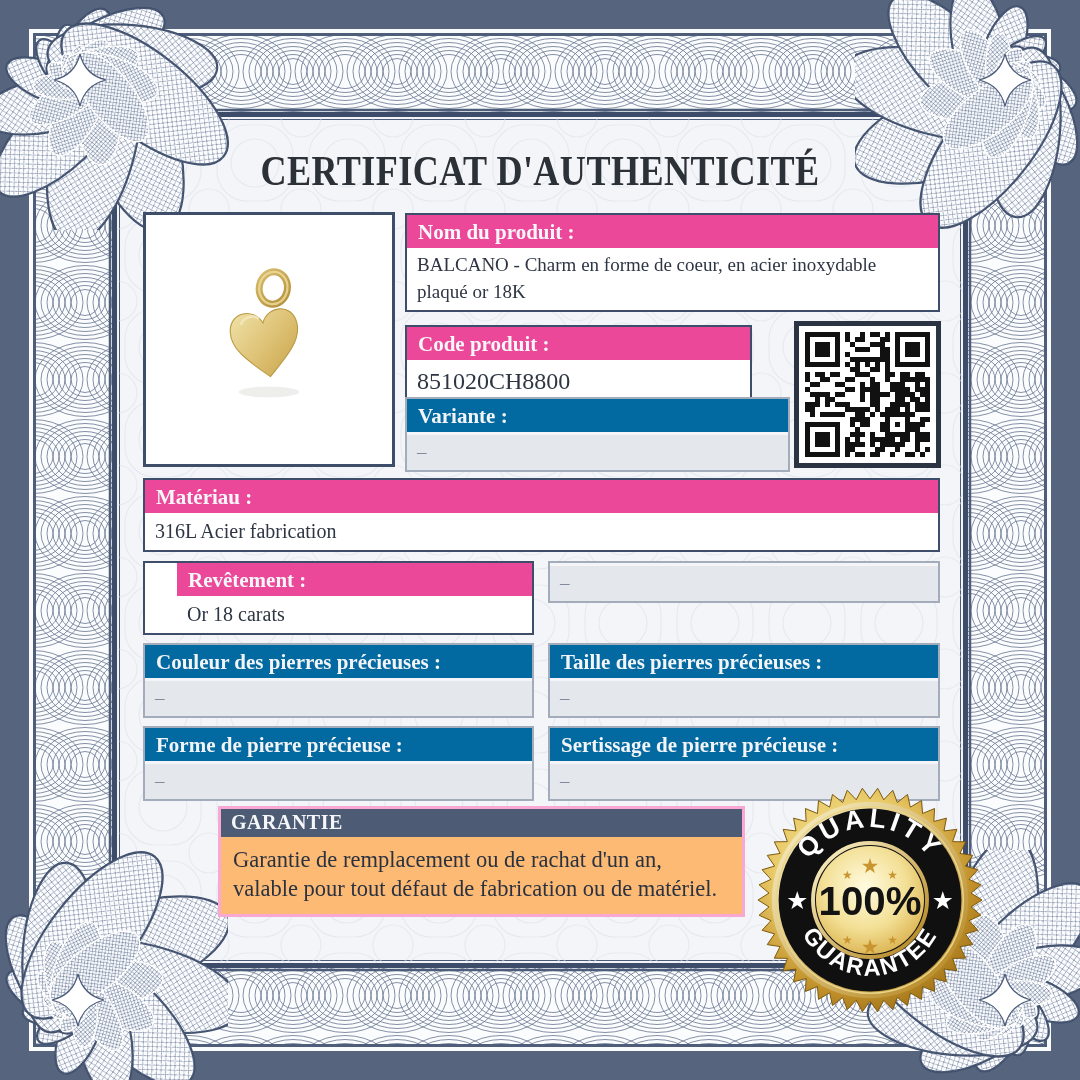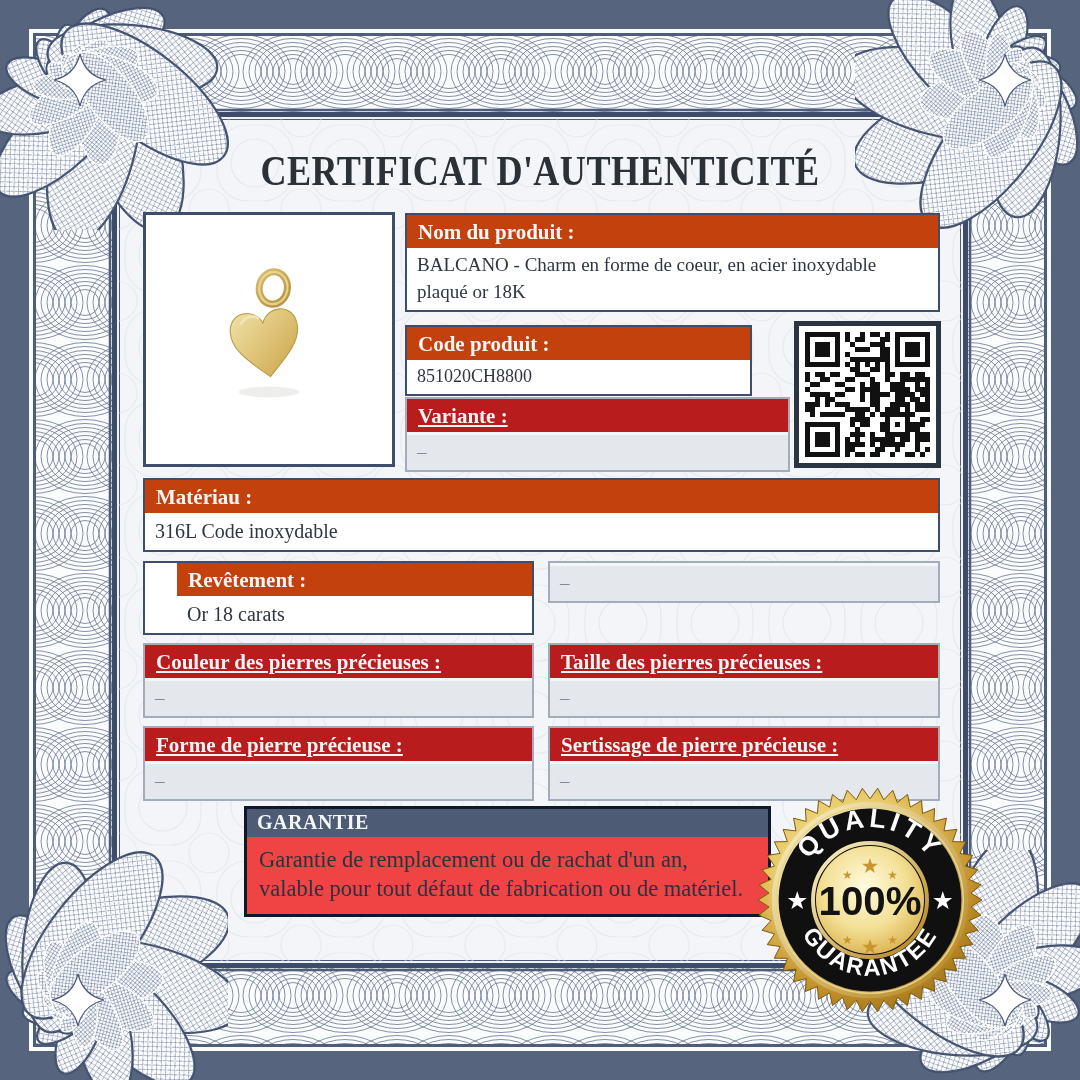--- a/index.html
+++ b/index.html
@@ -21,46 +21,46 @@
 
   
   .content{position:absolute;inset:0;z-index:3;}
   .cert-title{position:absolute;left:118px;top:146px;width:844px;text-align:center;
               font-weight:bold;font-size:43px;color:#2C3037;letter-spacing:.5px;
               transform:scaleX(.84);}
   .imgbox{position:absolute;left:143px;top:212px;width:252px;height:255px;
           background:#fff;border:3px solid #3D4D6A;display:flex;align-items:center;justify-content:center;}
 
   .field{position:absolute;border:2px solid #3D4D6A;background:#fff;}
-  .field .fhdr{background:#c2410c;color:#F5F6F8;font-weight:bold;font-size:21px;
+  .field .fhdr{background:#ec4899;color:#F5F6F8;font-weight:bold;font-size:21px;
                padding:5px 11px 4px;line-height:1.15;}
   .field .fval{background:#fff;color:#2E3644;font-size:20px;padding:4px 10px;line-height:1.42;}
   .field.empty{border-color:#A3ACBA;}
-  .field.empty .fhdr{background:#b91c1c;color:#F2F4F7;text-decoration:underline;}
+  .field.empty .fhdr{background:#0369a1;color:#F2F4F7;}
   .field.empty .fval{background:#E4E7EB;border-top:3px solid #F3F5F8;color:#7E8798;
                      font-size:19px;min-height:33px;}
 
   .f-nom{left:405px;top:213px;width:535px;}
   .f-nom .fval{min-height:62px;font-size:19px;border-radius:23px;}
   .f-code{left:405px;top:325px;width:347px;}
-  .f-code .fval{font-size:18px;min-height:34px;}
+  .f-code .fval{font-size:24px;min-height:34px;}
   .f-variante{left:405px;top:397px;width:385px;}
   .qrbox{position:absolute;left:794px;top:321px;width:147px;height:147px;background:#fff;
          border:5px solid #2B3442;display:flex;align-items:center;justify-content:center;}
   .f-materiau{left:143px;top:478px;width:797px;}
   .f-materiau .fval{min-height:33px;}
   .f-revetement{left:143px;top:561px;width:391px;padding-left:32px;}
   .f-revetement .fval{min-height:32px;}
   .f-type{left:548px;top:561px;width:392px;}
   .f-couleur{left:143px;top:643px;width:391px;}
   .f-taille{left:548px;top:643px;width:392px;}
   .f-forme{left:143px;top:726px;width:391px;}
   .f-sertissage{left:548px;top:726px;width:392px;}
 
-  .warranty{position:absolute;left:218px;top:806px;width:527px;border:3px solid #0f172a;background:#ef4444;margin-left:26px;}
+  .warranty{position:absolute;left:218px;top:806px;width:527px;border:3px solid #f9a8d4;background:#fdba74;}
   .warranty .whdr{background:#4D5B74;color:#F5F6F8;font-weight:bold;font-size:20px;
                   padding:2px 10px 3px;letter-spacing:.5px;}
   .warranty .wtxt{color:#2A3240;font-weight:normal;font-size:22.5px;line-height:1.3;
                   padding:8px 12px 10px;}
 
   .badge{position:absolute;left:757px;top:787px;width:226px;height:226px;z-index:4;}
 </style>
 </head>
 <body>
 
@@ -358,21 +358,21 @@
     <div class="qrbox">
       <svg id="qrsvg" width="125" height="125" viewBox="0 0 25 25" shape-rendering="crispEdges">
           <path d="M8 0h1v1h-1zM11 0h1v1h-1zM13 0h1v1h-1zM14 0h1v1h-1zM16 0h1v1h-1zM8 1h1v1h-1zM10 1h1v1h-1zM11 1h1v1h-1zM15 1h1v1h-1zM16 1h1v1h-1zM9 2h1v1h-1zM13 2h1v1h-1zM14 2h1v1h-1zM15 2h1v1h-1zM10 3h1v1h-1zM11 3h1v1h-1zM12 3h1v1h-1zM15 3h1v1h-1zM16 3h1v1h-1zM8 4h1v1h-1zM15 4h1v1h-1zM16 4h1v1h-1zM9 5h1v1h-1zM10 5h1v1h-1zM11 5h1v1h-1zM12 5h1v1h-1zM13 5h1v1h-1zM14 5h1v1h-1zM15 5h1v1h-1zM16 5h1v1h-1zM8 6h1v1h-1zM10 6h1v1h-1zM12 6h1v1h-1zM14 6h1v1h-1zM16 6h1v1h-1zM9 7h1v1h-1zM10 7h1v1h-1zM13 7h1v1h-1zM14 7h1v1h-1zM16 7h1v1h-1zM0 8h1v1h-1zM2 8h1v1h-1zM3 8h1v1h-1zM5 8h1v1h-1zM6 8h1v1h-1zM10 8h1v1h-1zM11 8h1v1h-1zM12 8h1v1h-1zM16 8h1v1h-1zM17 8h1v1h-1zM19 8h1v1h-1zM20 8h1v1h-1zM22 8h1v1h-1zM23 8h1v1h-1zM0 9h1v1h-1zM3 9h1v1h-1zM4 9h1v1h-1zM8 9h1v1h-1zM9 9h1v1h-1zM13 9h1v1h-1zM16 9h1v1h-1zM19 9h1v1h-1zM20 9h1v1h-1zM21 9h1v1h-1zM22 9h1v1h-1zM23 9h1v1h-1zM24 9h1v1h-1zM1 10h1v1h-1zM2 10h1v1h-1zM6 10h1v1h-1zM7 10h1v1h-1zM11 10h1v1h-1zM13 10h1v1h-1zM14 10h1v1h-1zM17 10h1v1h-1zM18 10h1v1h-1zM19 10h1v1h-1zM22 10h1v1h-1zM24 10h1v1h-1zM0 11h1v1h-1zM8 11h1v1h-1zM9 11h1v1h-1zM11 11h1v1h-1zM12 11h1v1h-1zM13 11h1v1h-1zM14 11h1v1h-1zM17 11h1v1h-1zM18 11h1v1h-1zM19 11h1v1h-1zM20 11h1v1h-1zM22 11h1v1h-1zM23 11h1v1h-1zM24 11h1v1h-1zM1 12h1v1h-1zM2 12h1v1h-1zM3 12h1v1h-1zM4 12h1v1h-1zM6 12h1v1h-1zM7 12h1v1h-1zM11 12h1v1h-1zM13 12h1v1h-1zM14 12h1v1h-1zM15 12h1v1h-1zM16 12h1v1h-1zM18 12h1v1h-1zM19 12h1v1h-1zM20 12h1v1h-1zM21 12h1v1h-1zM23 12h1v1h-1zM24 12h1v1h-1zM2 13h1v1h-1zM4 13h1v1h-1zM5 13h1v1h-1zM11 13h1v1h-1zM13 13h1v1h-1zM14 13h1v1h-1zM18 13h1v1h-1zM19 13h1v1h-1zM21 13h1v1h-1zM22 13h1v1h-1zM24 13h1v1h-1zM0 14h1v1h-1zM1 14h1v1h-1zM2 14h1v1h-1zM4 14h1v1h-1zM6 14h1v1h-1zM7 14h1v1h-1zM8 14h1v1h-1zM13 14h1v1h-1zM14 14h1v1h-1zM17 14h1v1h-1zM18 14h1v1h-1zM19 14h1v1h-1zM20 14h1v1h-1zM22 14h1v1h-1zM23 14h1v1h-1zM24 14h1v1h-1zM0 15h1v1h-1zM1 15h1v1h-1zM8 15h1v1h-1zM9 15h1v1h-1zM10 15h1v1h-1zM11 15h1v1h-1zM12 15h1v1h-1zM14 15h1v1h-1zM16 15h1v1h-1zM17 15h1v1h-1zM18 15h1v1h-1zM20 15h1v1h-1zM22 15h1v1h-1zM23 15h1v1h-1zM24 15h1v1h-1zM1 16h1v1h-1zM3 16h1v1h-1zM4 16h1v1h-1zM5 16h1v1h-1zM6 16h1v1h-1zM7 16h1v1h-1zM10 16h1v1h-1zM11 16h1v1h-1zM13 16h1v1h-1zM15 16h1v1h-1zM16 16h1v1h-1zM20 16h1v1h-1zM21 16h1v1h-1zM9 17h1v1h-1zM10 17h1v1h-1zM11 17h1v1h-1zM12 17h1v1h-1zM16 17h1v1h-1zM20 17h1v1h-1zM23 17h1v1h-1zM24 17h1v1h-1zM9 18h1v1h-1zM11 18h1v1h-1zM12 18h1v1h-1zM15 18h1v1h-1zM17 18h1v1h-1zM18 18h1v1h-1zM19 18h1v1h-1zM21 18h1v1h-1zM22 18h1v1h-1zM23 18h1v1h-1zM10 19h1v1h-1zM15 19h1v1h-1zM16 19h1v1h-1zM19 19h1v1h-1zM21 19h1v1h-1zM22 19h1v1h-1zM9 20h1v1h-1zM10 20h1v1h-1zM11 20h1v1h-1zM13 20h1v1h-1zM16 20h1v1h-1zM18 20h1v1h-1zM22 20h1v1h-1zM23 20h1v1h-1zM24 20h1v1h-1zM8 21h1v1h-1zM10 21h1v1h-1zM13 21h1v1h-1zM14 21h1v1h-1zM15 21h1v1h-1zM16 21h1v1h-1zM17 21h1v1h-1zM19 21h1v1h-1zM20 21h1v1h-1zM22 21h1v1h-1zM23 21h1v1h-1zM24 21h1v1h-1zM8 22h1v1h-1zM9 22h1v1h-1zM10 22h1v1h-1zM11 22h1v1h-1zM13 22h1v1h-1zM15 22h1v1h-1zM16 22h1v1h-1zM17 22h1v1h-1zM18 22h1v1h-1zM19 22h1v1h-1zM22 22h1v1h-1zM8 23h1v1h-1zM9 23h1v1h-1zM14 23h1v1h-1zM15 23h1v1h-1zM18 23h1v1h-1zM22 23h1v1h-1zM24 23h1v1h-1zM8 24h1v1h-1zM10 24h1v1h-1zM11 24h1v1h-1zM13 24h1v1h-1zM14 24h1v1h-1zM17 24h1v1h-1zM20 24h1v1h-1zM21 24h1v1h-1zM23 24h1v1h-1zM0 0h7v7h-7zM18 0h7v7h-7zM0 18h7v7h-7zM16 16h5v5h-5z" fill="#111111"></path>
           <path d="M1 1h5v5h-5zM19 1h5v5h-5zM1 19h5v5h-5zM17 17h3v3h-3z" fill="#FFFFFF"></path>
           <path d="M2 2h3v3h-3zM20 2h3v3h-3zM2 20h3v3h-3zM18 18h1v1h-1z" fill="#111111"></path>
         </svg>
     </div>
 
     <div class="field f-materiau">
       <div class="fhdr">Matériau :</div>
-      <div class="fval">316L Code inoxydable</div>
+      <div class="fval">316L Acier fabrication</div>
     </div>
 
     <div class="field f-revetement">
       <div class="fhdr">Revêtement :</div>
       <div class="fval">Or 18 carats</div>
     </div>
 
     <div class="field empty f-type">
       <div class="fval">–</div>
     </div>

